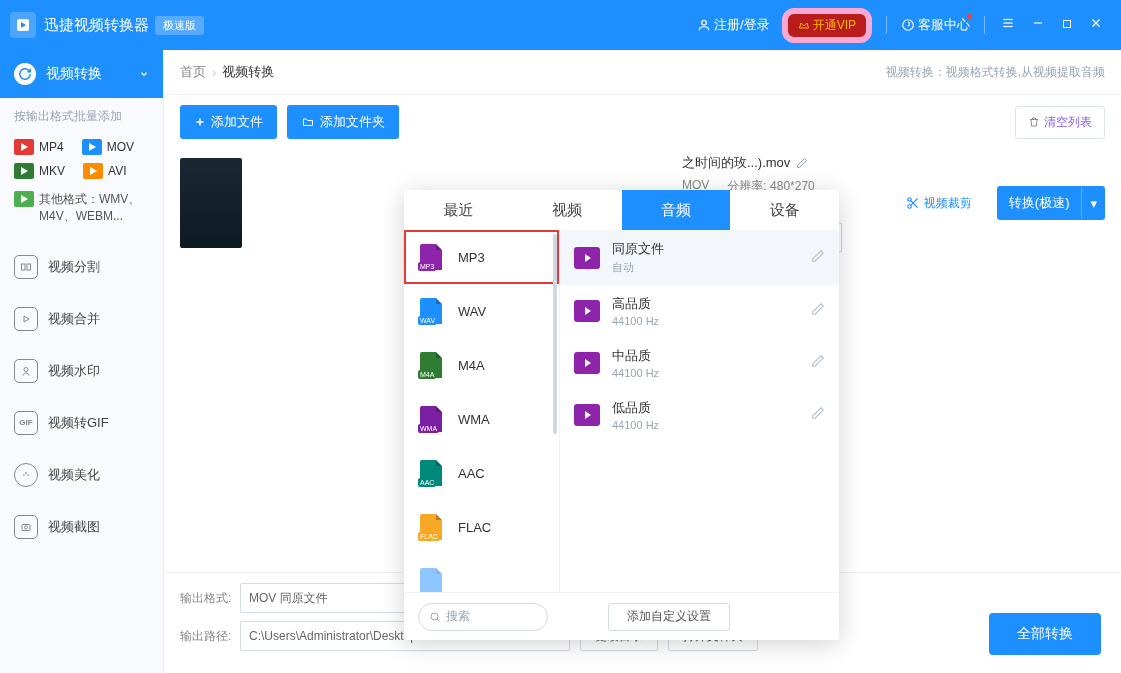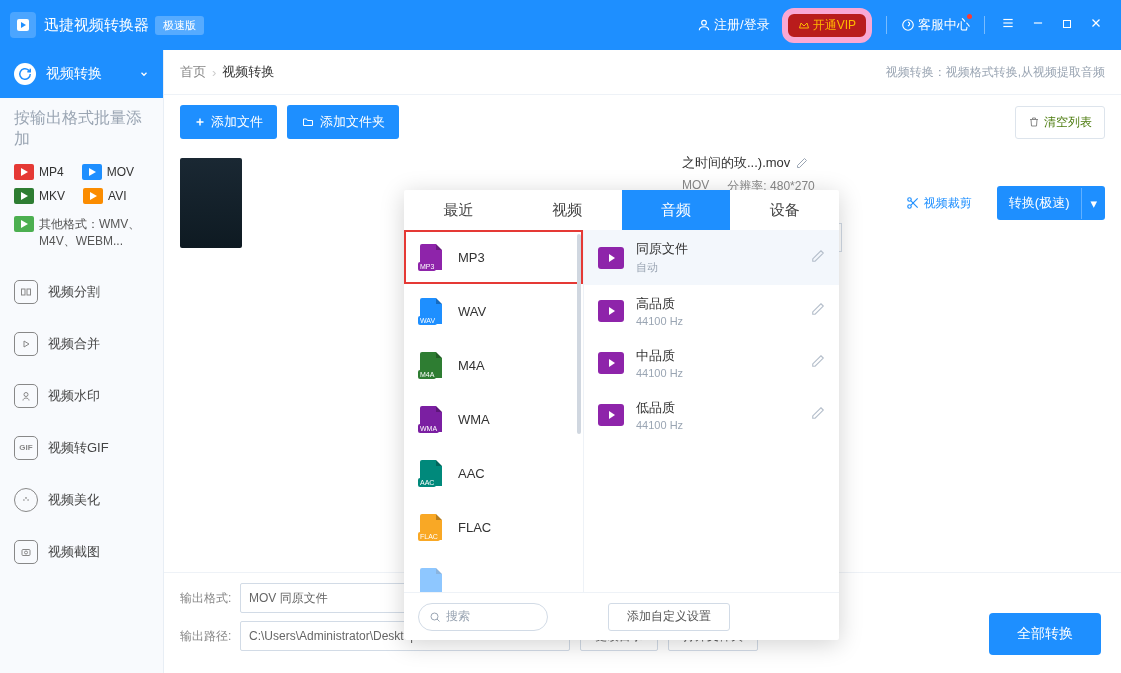--- a/index.html
+++ b/index.html
@@ -15,39 +15,39 @@
 .titlebar .vip { border: 6px solid #f9a8d4; color: #FFB800; background:#b91c1c; border-radius: 12px; padding: 3px 10px; font-size: 12px; }
 .titlebar .pipe { width: 1px; height: 18px; background: rgba(255,255,255,.4); margin: 0 8px; }
 .titlebar .dot { position: absolute; width: 5px; height: 5px; background: #ff3b30; border-radius: 50%; top: -2px; right: -2px; }
 .titlebar .win-ctl { margin: 0 8px; cursor: pointer; }
 
 .layout { display: flex; height: calc(100% - 50px); }
 
 .sidebar { width: 164px; background: #F8FAFD; border-right: 1px solid #E8EEF5; display: flex; flex-direction: column; }
 .sidebar .active-item { background: #1E8FFF; color: #fff; height: 48px; display: flex; align-items: center; padding: 0 14px; font-size: 14px; cursor: pointer; justify-content: space-between; }
 .sidebar .active-item .circle-ic { width: 22px; height: 22px; border-radius: 50%; background: #fff; display: flex; align-items: center; justify-content: center; margin-right: 10px; }
-.sidebar .section-label { padding: 10px 14px; font-size: 16px; color: #9AA5B3; }
+.sidebar .section-label { padding: 10px 14px; font-size: 12px; color: #9AA5B3; }
 .sidebar .fmt-row { display: flex; padding: 4px 14px; gap: 18px; }
 .sidebar .fmt { display: flex; align-items: center; font-size: 12px; color: #333; cursor: pointer; }
 .sidebar .fmt .fic { width: 20px; height: 16px; border-radius: 2px; margin-right: 5px; display: flex; align-items: center; justify-content: center; }
 .sidebar .other-fmt { display: flex; padding: 8px 14px; font-size: 12px; color: #555; cursor: pointer; line-height: 1.4; }
 .sidebar .nav { padding: 14px 14px; display: flex; align-items: center; font-size: 13px; color: #444; cursor: pointer; }
 .sidebar .nav .nic { width: 24px; height: 24px; border: 1.5px solid #888; border-radius: 5px; margin-right: 10px; display: flex; align-items: center; justify-content: center; color: #888;}
 
 .main { flex: 1; position: relative; display: flex; flex-direction: column; }
 .breadcrumb { height: 45px; display: flex; align-items: center; padding: 0 16px; font-size: 13px; color: #888; border-bottom: 1px solid #EEF2F7; text-align: center; }
 .breadcrumb .cur { color: #333; }
 .breadcrumb .spacer { flex: 1; }
 .breadcrumb .desc { font-size: 12px; color: #9AA5B3; }
 
 .toolbar { padding: 10px 16px; display: flex; align-items: center; }
 .toolbar .btn { background: #1E8FFF; color: #fff; border: none; padding: 8px 14px; border-radius: 3px; font-size: 13px; margin-right: 10px; display: flex; align-items: center; cursor: pointer; }
 .toolbar .btn svg { margin-right: 5px; }
 .toolbar .spacer { flex: 1; }
-.toolbar .clear { border: 1px solid #DDE4EC; background: #fff; color: #4d7c0f; padding: 7px 12px; border-radius: 3px; font-size: 12px; display: flex; align-items: center; cursor: pointer; }
+.toolbar .clear { border: 1px solid #DDE4EC; background: #fff; color: #8b5cf6; padding: 7px 12px; border-radius: 3px; font-size: 12px; display: flex; align-items: center; cursor: pointer; }
 
 .file-row { display: flex; padding: 5px 16px; align-items: center; }
 .thumb { width: 62px; height: 90px; background: linear-gradient(180deg,#1a2833,#0e1a22); border-radius: 2px; margin-right: 10px; }
 .file-right { flex: 1; }
 .file-name { font-size: 13px; color: #333; display: flex; align-items: center; }
 .file-meta { font-size: 12px; color: #888; margin-top: 6px; display: flex; gap: 18px; }
 .cut-link { color: #1E8FFF; font-size: 12px; cursor: pointer; display: flex; align-items: center; margin-right: 25px;}
 .convert-btn { background: #1E8FFF; color: #fff; border: none; border-radius: 3px; font-size: 13px; display: flex; align-items: center; overflow: hidden; }
 .convert-btn .lbl { padding: 8px 12px; }
 .convert-btn .dd { padding: 8px 8px; border-left: 1px solid rgba(255,255,255,.3); }
@@ -59,21 +59,21 @@
 .bottom-row .lbl { font-size: 12px; color: #888; width: 60px; }
 .bottom-row .inp { border: 1px solid #D2DBE6; height: 30px; padding: 0 8px; font-size: 12px; color: #666; border-radius: 2px; display: flex; align-items: center; justify-content: space-between; }
 .bottom-row .sbtn { border: 1px solid #D2DBE6; background: #fff; height: 30px; padding: 0 14px; margin-left: 10px; font-size: 12px; color: #555; border-radius: 2px; cursor: pointer; }
 .all-convert { position: absolute; right: 20px; bottom: 18px; background: #1E8FFF; color: #fff; border: none; padding: 12px 28px; border-radius: 4px; font-size: 14px; cursor: pointer; }
 
 .popup { position: absolute; left: 240px; top: 140px; width: 435px; height: 450px; background: #fff; box-shadow: 0 4px 24px rgba(0,0,0,.18); border-radius: 2px; display: flex; flex-direction: column; }
 .popup .tabs { display: flex; height: 40px; }
 .popup .tab { flex: 1; display: flex; align-items: center; justify-content: center; font-size: 15px; color: #444; cursor: pointer; }
 .popup .tab.active { background: #1E8FFF; color: #fff; }
 .popup .body { flex: 1; display: flex; overflow: hidden; }
-.popup .col1 { width: 180px; border-right: 1px solid #EEF2F7; overflow-y: auto; position: relative;}
+.popup .col1 { width: 156px; border-right: 1px solid #EEF2F7; overflow-y: auto; position: relative;}
 .popup .col1 .scroll-ind { position:absolute; right:2px; top:4px; width:4px; height:200px; background:#D0D7E0; border-radius:2px;}
 .popup .col2 { flex: 1; overflow-y: auto; }
 .popup .fmt-item { display: flex; align-items: center; padding: 14px 16px; font-size: 13px; color: #333; cursor: pointer; }
 .popup .fmt-item.sel { outline: 2px solid #E53935; outline-offset: -2px; }
 .popup .fmt-item .fic2 { width: 22px; height: 26px; border-radius: 2px 2px 0 0; margin-right: 16px; position: relative; }
 .popup .fmt-item .fic2::before { content:''; position:absolute; top:0; right:0; width:0; height:0; border-left:6px solid rgba(0,0,0,.25); border-top:6px solid #fff;}
 .popup .fmt-item .ftag { position:absolute; bottom:-1px; left:-2px; font-size:7px; color:#fff; padding:1px 2px; border-radius:2px; }
 .popup .q-item { display: flex; align-items: center; padding: 10px 14px; cursor: pointer; }
 .popup .q-item.sel { background: #F3F7FC; }
 .popup .q-item .qic { width: 26px; height: 22px; background: #8E24AA; border-radius: 3px; margin-right: 12px; position: relative; display: flex; align-items: center; justify-content: center;}

